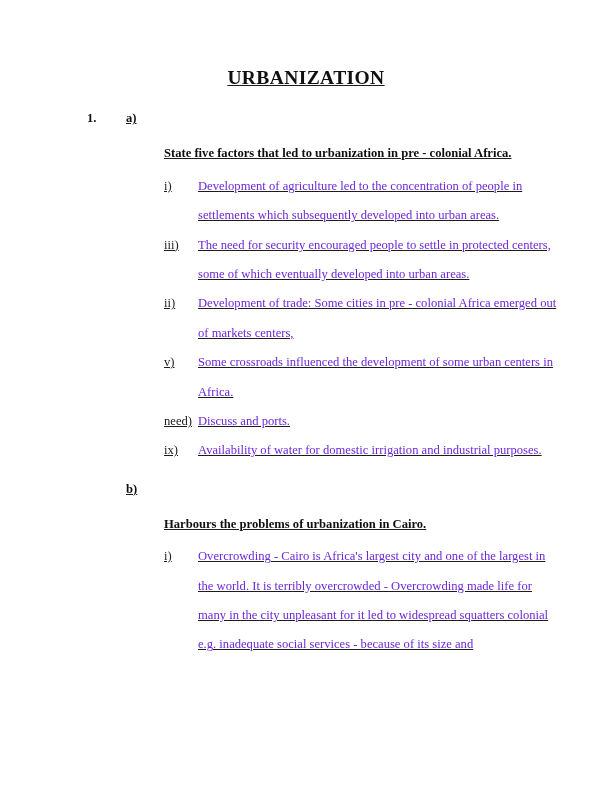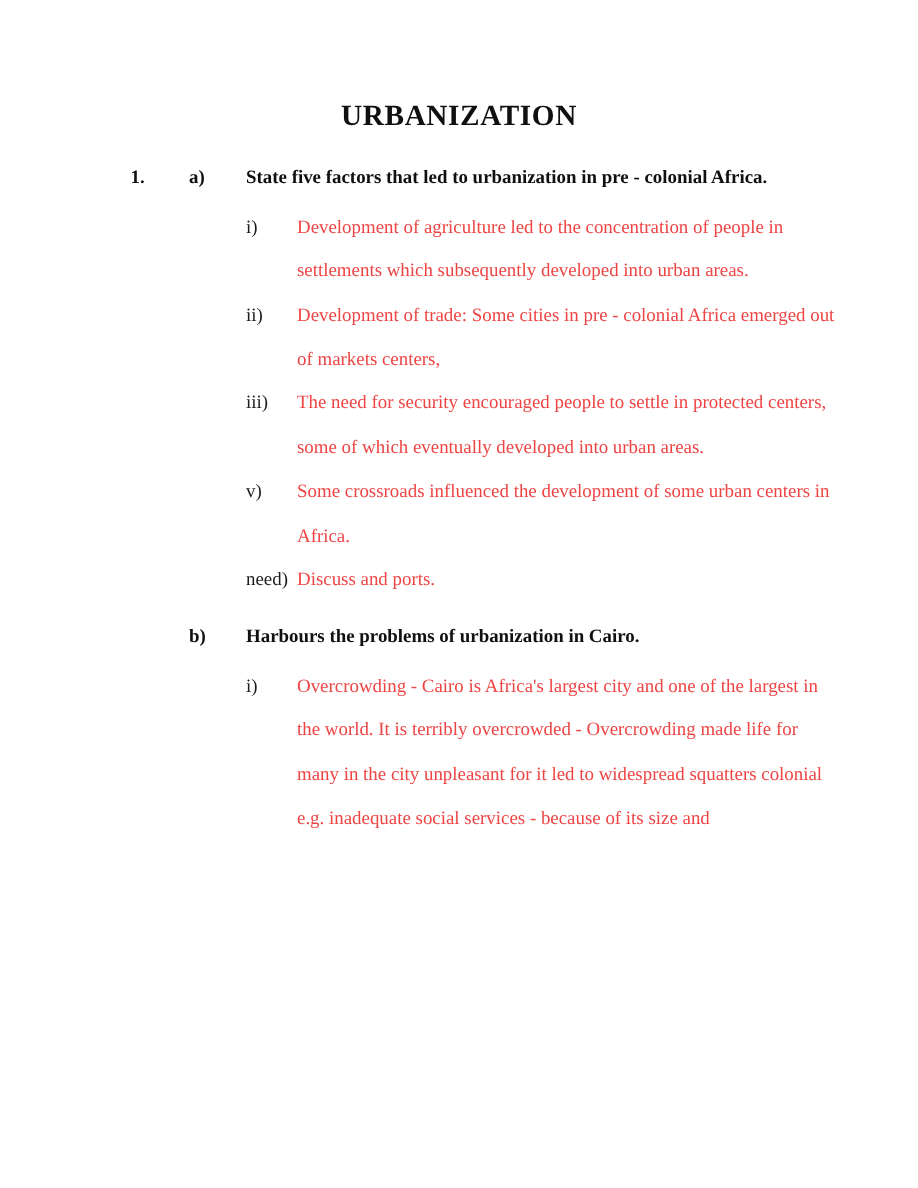--- a/index.html
+++ b/index.html
@@ -14,20 +14,21 @@
     color: #1c1c1c;
     position: relative;
     overflow: hidden;
   }
   .page {
     width: 612px;
     height: 792px;
     background: #ffffff;
     position: relative;
     box-sizing: border-box;
+    text-decoration: underline;
   }
 
   
   .doc-title {
     text-align: center;
     font-size: 19.5px;
     font-weight: bold;
     letter-spacing: 0.4px;
     color: #101010;
     margin: 0;
@@ -46,21 +47,21 @@
     font-size: 12.6px;
     line-height: 29.4px;
     color: #1c1c1c;
     white-space: nowrap;
   }
 
   .body-text {
     flex: 1 1 auto;
     font-size: 12.6px;
     line-height: 29.4px;
-    color: #ef4444;
+    color: #6d28d9;
   }
 
   
   .q-number {
     position: absolute;
     left: 87px;
     font-size: 12.6px;
     font-weight: bold;
     line-height: 29.4px;
     color: #101010;
@@ -72,20 +73,21 @@
     margin-right: 52px;
   }
   .letter-row .marker {
     width: 38px;
     font-weight: bold;
     color: #101010;
   }
   .letter-row .body-text {
     font-weight: bold;
     color: #101010;
+    margin-top: 35px;
   }
 
   
   .roman-row {
     margin-left: 164px;
     margin-right: 52px;
   }
   .roman-row .marker {
     width: 34px;
   }
@@ -118,34 +120,38 @@
         <span class="body-text">State five factors that led to urbanization in pre - colonial Africa.</span>
       </div>
     </div>
 
     <div class="block-a-list">
       <div class="row roman-row">
         <span class="marker">i)</span>
         <span class="body-text">Development of agriculture led to the concentration of people in settlements which subsequently developed into urban areas.</span>
       </div>
       <div class="row roman-row">
+        <span class="marker">iii)</span>
+        <span class="body-text">The need for security encouraged people to settle in protected centers, some of which eventually developed into urban areas.</span>
+      </div>
+      <div class="row roman-row">
         <span class="marker">ii)</span>
         <span class="body-text">Development of trade: Some cities in pre - colonial Africa emerged out of markets centers,</span>
-      </div>
-      <div class="row roman-row">
-        <span class="marker">iii)</span>
-        <span class="body-text">The need for security encouraged people to settle in protected centers, some of which eventually developed into urban areas.</span>
       </div>
       <div class="row roman-row">
         <span class="marker">v)</span>
         <span class="body-text">Some crossroads influenced the development of some urban centers in Africa.</span>
       </div>
       <div class="row roman-row">
         <span class="marker">need)</span>
         <span class="body-text">Discuss and ports.</span>
+      </div>
+      <div class="row roman-row">
+        <span class="marker">ix)</span>
+        <span class="body-text">Availability of water for domestic irrigation and industrial purposes.</span>
       </div>
     </div>
   </div>
 
   <div class="block-b">
     <div class="row letter-row">
       <span class="marker">b)</span>
       <span class="body-text">Harbours the problems of urbanization in Cairo.</span>
     </div>
 

